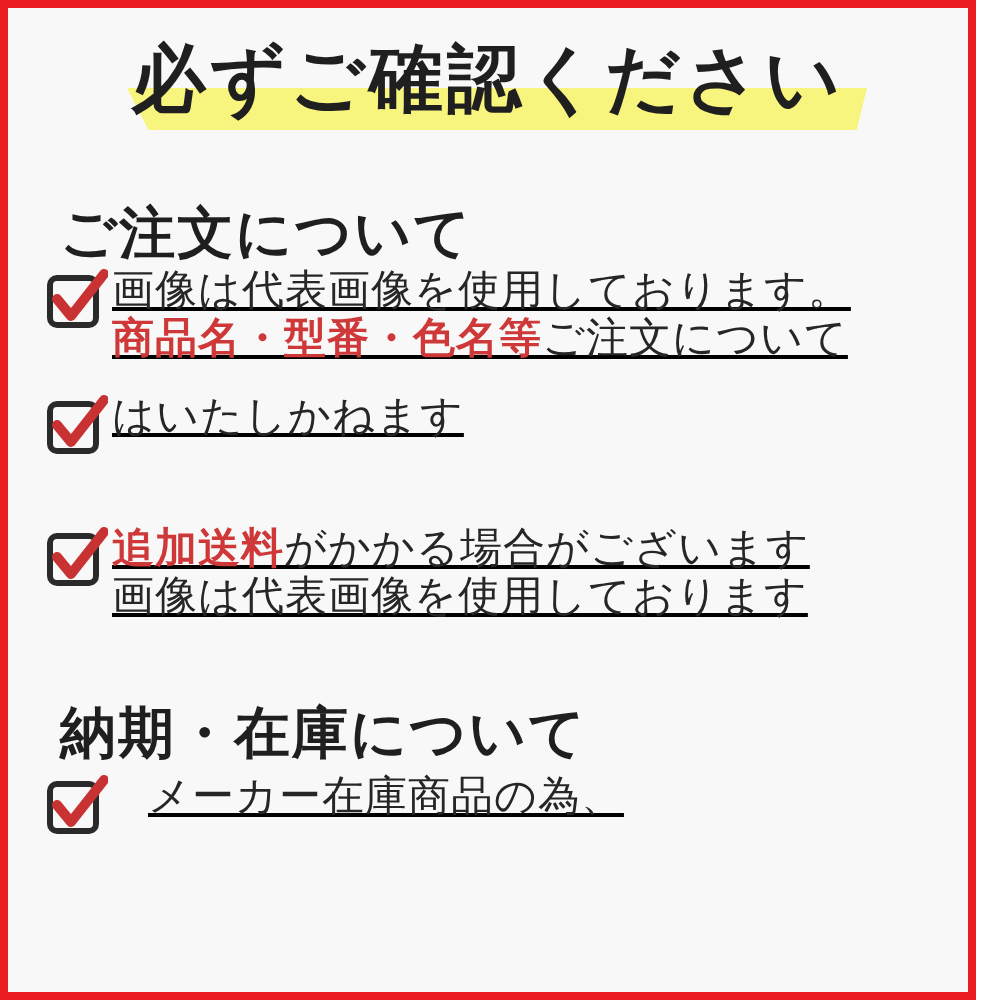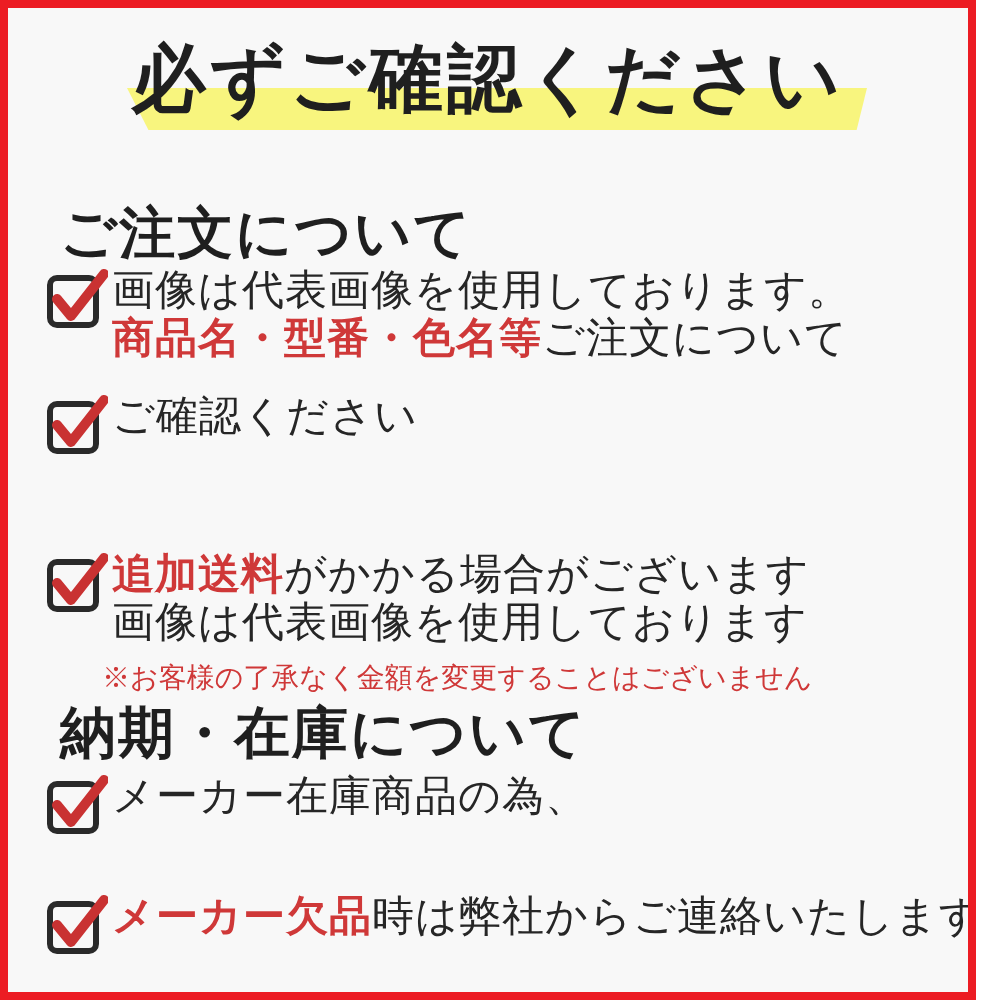--- a/index.html
+++ b/index.html
@@ -51,25 +51,26 @@
     white-space: nowrap;
   }
   .heading-1 { top: 176px; }
   .heading-2 { top: 676px; }
 
   .item {
     position: absolute;
     left: 38px;
     display: flex;
     align-items: flex-start;
+    text-decoration: underline;
   }
   .item-1 { top: 258px; }
   .item-2 { top: 384px; }
-  .item-3 { top: 542px; }
-  .item-4 { top: 764px; }
+  .item-3 { top: 516px; }
+  .item-4 { top: 764px; gap: 36px; }
   .item-5 { top: 884px; }
 
   .checkbox {
     flex: 0 0 auto;
     width: 62px;
     height: 62px;
     margin-top: 1px;
   }
   .checkbox rect {
     fill: none;
@@ -126,51 +127,41 @@
       <div><span class="seg em">商品名・型番・色名等</span><span class="seg">ご注文について</span></div>
     </div>
   </div>
 
   <div class="item item-2">
     <svg class="checkbox" viewBox="0 0 62 62">
       <rect x="4" y="11" width="46" height="47" rx="7"></rect>
       <path d="M11 32 L25 49 L58 7"></path>
     </svg>
     <div class="item-text">
-      <div><span class="seg">ご確認ください</span></div>
+      <div><span class="seg">はいたしかねます</span></div>
     </div>
   </div>
 
   <div class="item item-3">
     <svg class="checkbox" viewBox="0 0 62 62">
       <rect x="4" y="11" width="46" height="47" rx="7"></rect>
       <path d="M11 32 L25 49 L58 7"></path>
     </svg>
     <div class="item-text">
       <div><span class="seg em">追加送料</span><span class="seg">がかかる場合がございます</span></div>
       <div><span class="seg">画像は代表画像を使用しております</span></div>
-      <div class="item-note">※お客様の了承なく金額を変更することはございません</div>
     </div>
   </div>
 
   <h2 class="section-heading heading-2">納期・在庫について</h2>
 
   <div class="item item-4">
     <svg class="checkbox" viewBox="0 0 62 62">
       <rect x="4" y="11" width="46" height="47" rx="7"></rect>
       <path d="M11 32 L25 49 L58 7"></path>
     </svg>
     <div class="item-text">
       <div><span class="seg">メーカー在庫商品の為、</span></div>
     </div>
   </div>
 
-  <div class="item item-5">
-    <svg class="checkbox" viewBox="0 0 62 62">
-      <rect x="4" y="11" width="46" height="47" rx="7"></rect>
-      <path d="M11 32 L25 49 L58 7"></path>
-    </svg>
-    <div class="item-text">
-      <div><span class="seg em">メーカー欠品</span><span class="seg">時は弊社からご連絡いたします</span></div>
-    </div>
-  </div>
 
 </div>
 
 </body></html>

